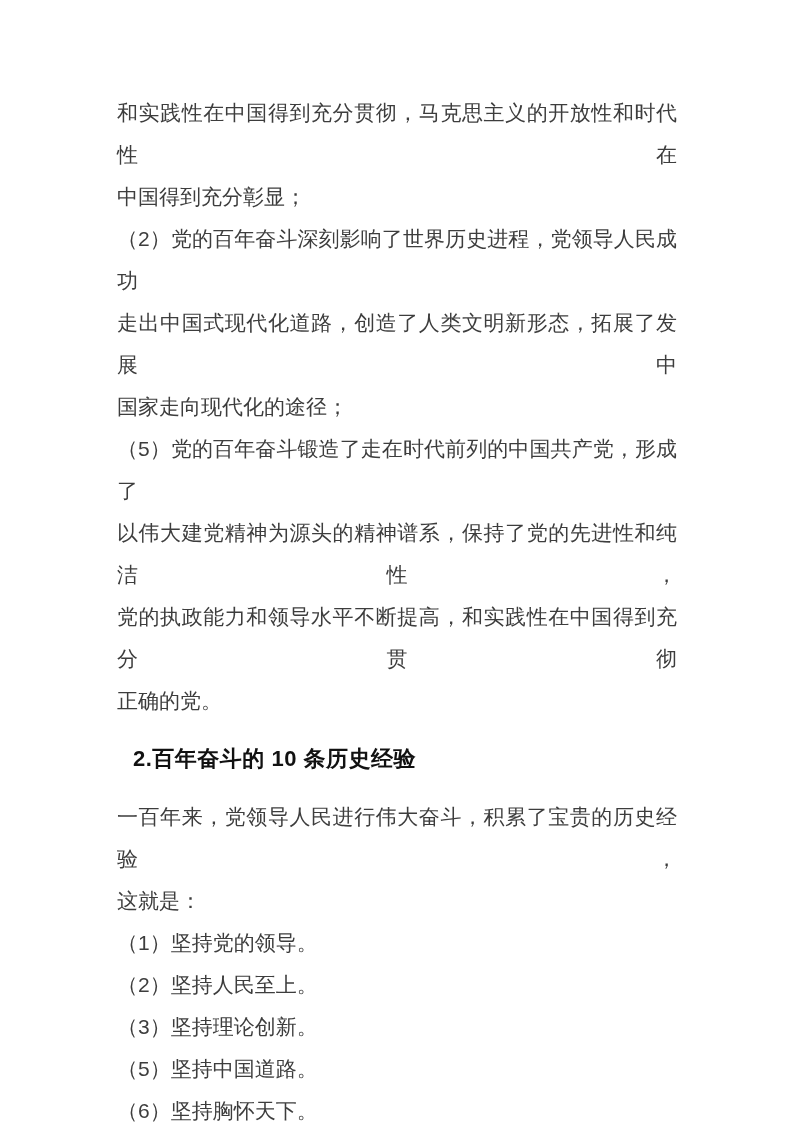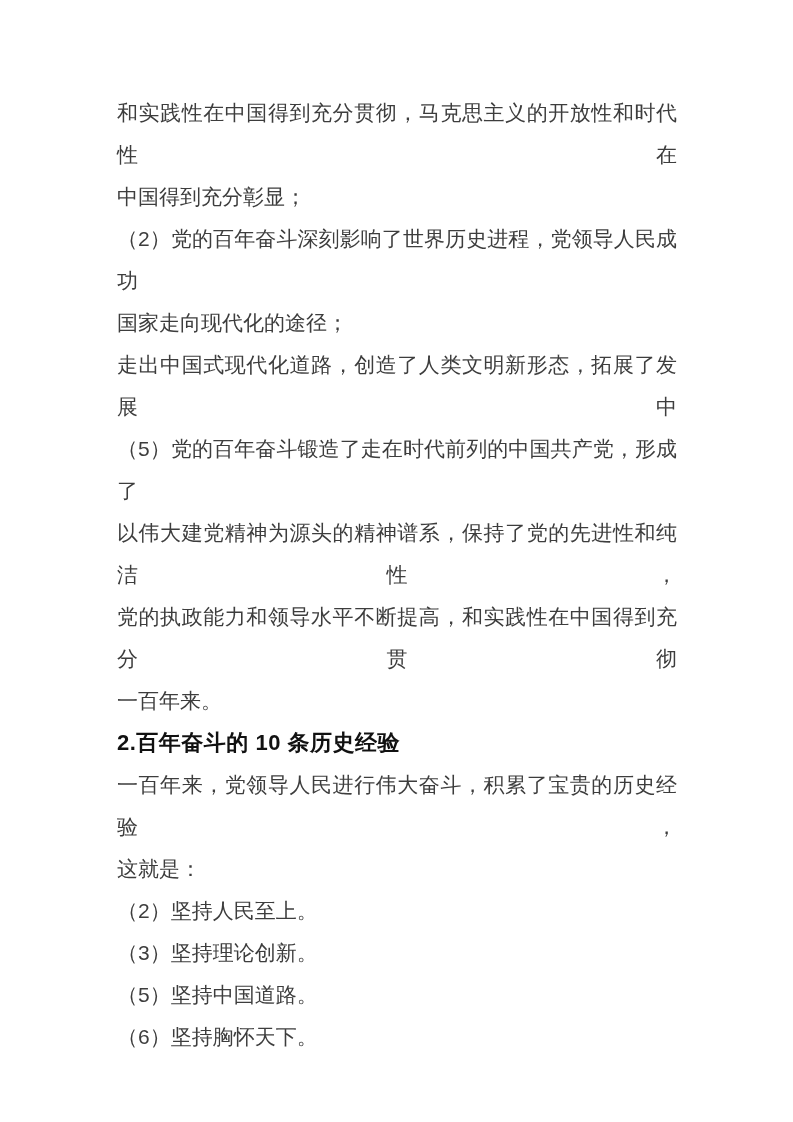--- a/index.html
+++ b/index.html
@@ -29,52 +29,53 @@
     margin: 0;
     white-space: nowrap;
   }
   
   .fill {
     white-space: normal;
     text-align: justify;
     text-align-last: justify;
   }
   .heading {
-    margin: 0;
+    margin: 16px;
     font-size: 22px;
     line-height: 42px;
     font-weight: 700;
     color: #111111;
     letter-spacing: 0.5px;
   }
 </style>
 </head>
 <body>
 
 <div class="page">
   <div class="doc">
 
     <p class="ln fill">和实践性在中国得到充分贯彻，马克思主义的开放性和时代性在</p>
     <p class="ln">中国得到充分彰显；</p>
 
     <p class="ln fill">（2）党的百年奋斗深刻影响了世界历史进程，党领导人民成功</p>
+    <p class="ln fill">走出中国式现代化道路，创造了人类文明新形态，拓展了发展中</p>
     <p class="ln">国家走向现代化的途径；</p>
-    <p class="ln fill">走出中国式现代化道路，创造了人类文明新形态，拓展了发展中</p>
 
     <p class="ln fill">（5）党的百年奋斗锻造了走在时代前列的中国共产党，形成了</p>
     <p class="ln fill">以伟大建党精神为源头的精神谱系，保持了党的先进性和纯洁性，</p>
     <p class="ln fill">党的执政能力和领导水平不断提高，和实践性在中国得到充分贯彻</p>
-    <p class="ln">一百年来。</p>
+    <p class="ln">正确的党。</p>
 
     <h2 class="ln heading">2.百年奋斗的 10 条历史经验</h2>
 
     <p class="ln fill">一百年来，党领导人民进行伟大奋斗，积累了宝贵的历史经验，</p>
     <p class="ln">这就是：</p>
 
     <div>
+      <p class="ln">（1）坚持党的领导。</p>
       <p class="ln">（2）坚持人民至上。</p>
       <p class="ln">（3）坚持理论创新。</p>
       <p class="ln">（5）坚持中国道路。</p>
       <p class="ln">（6）坚持胸怀天下。</p>
 
     </div>
 
   </div>
 </div>
 

